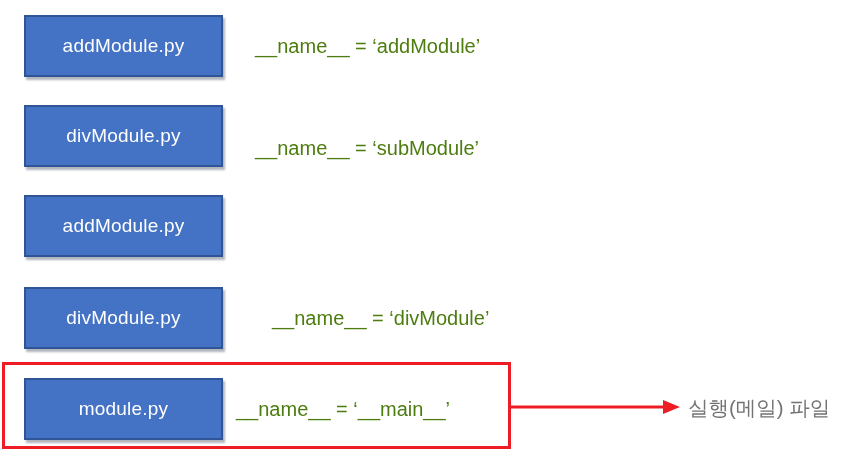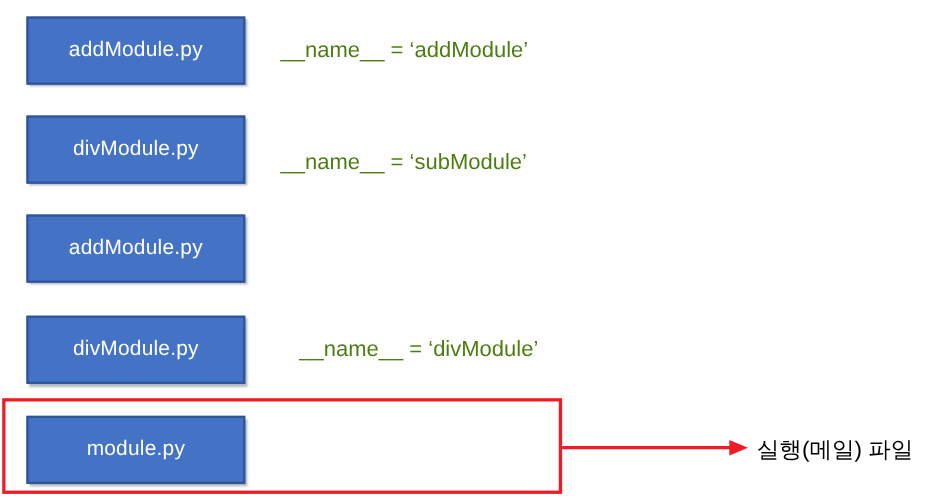--- a/index.html
+++ b/index.html
@@ -62,21 +62,21 @@
   .arrow-svg {
     position: absolute;
     left: 511px; top: 396px;
     width: 172px; height: 24px;
     overflow: visible;
   }
   .annotation-label {
     position: absolute;
     left: 688px; top: 408px;
     transform: translateY(-50%);
-    color: #000000;
+    color: #737373;
     font-size: 20.5px;
     white-space: nowrap;
   }
 </style>
 </head>
 <body>
 
 <div class="canvas">
 
   <div class="highlight-rect"></div>
@@ -96,20 +96,21 @@
   </div>
 
   <div class="module-box box-r4">
     <span class="box-label">divModule.py</span>
   </div>
   <div class="name-text txt-r4">__name__ = ‘divModule’</div>
 
   <div class="module-box box-r5">
     <span class="box-label">module.py</span>
   </div>
+  <div class="name-text txt-r5">__name__ = ‘__main__’</div>
 
   <svg class="arrow-svg" viewBox="0 0 172 24" xmlns="http://www.w3.org/2000/svg">
     <line x1="0" y1="11" x2="153" y2="11" stroke="#ee1c25" stroke-width="3"></line>
     <polygon points="152,4 169,11 152,18" fill="#ee1c25"></polygon>
   </svg>
 
   <div class="annotation-label">실행(메일) 파일</div>
 
 </div>
 

